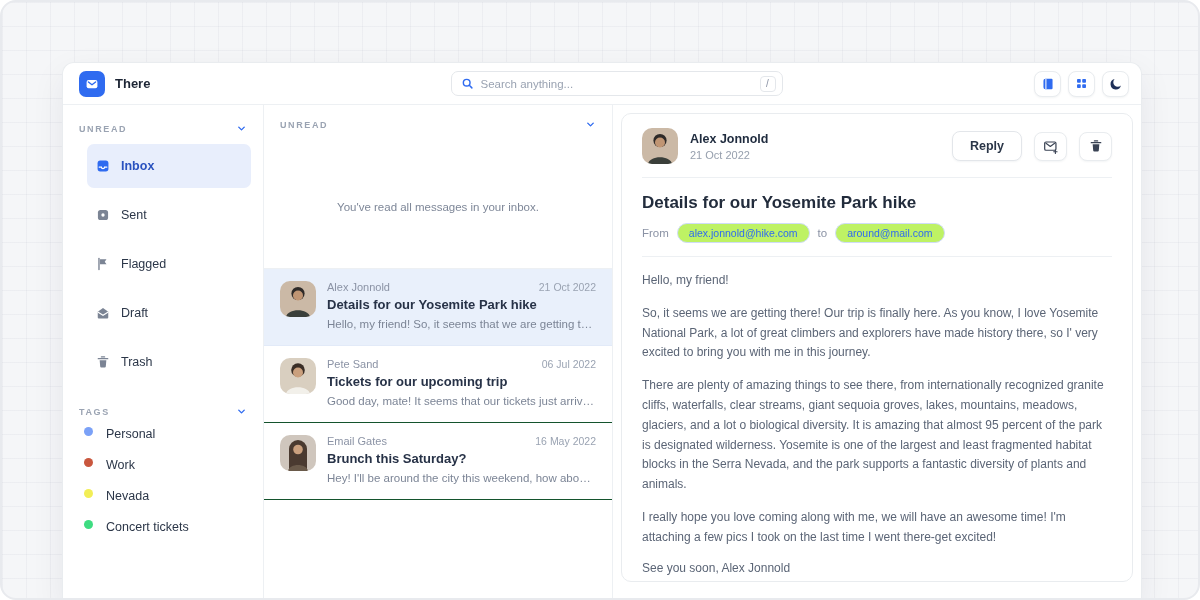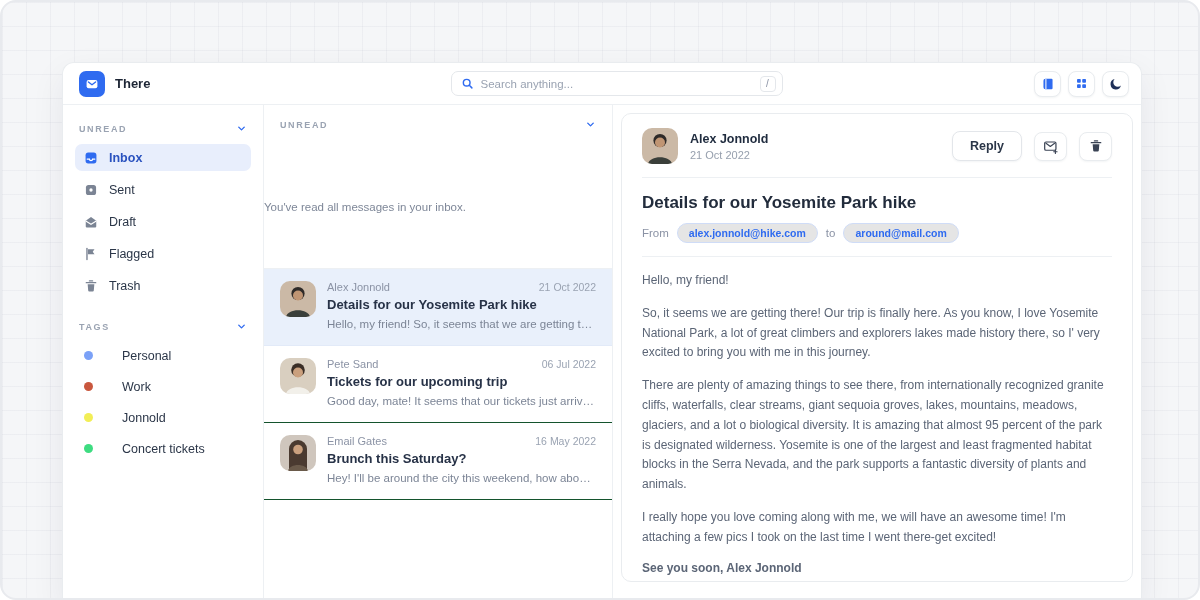--- a/index.html
+++ b/index.html
@@ -62,40 +62,40 @@
   .columns { flex:1; display:flex; min-height:0; }
   .sidebar { width:200px; flex:0 0 200px; padding:14px 12px; }
   .section-head {
     display:flex; align-items:center; justify-content:space-between;
     padding:4px 4px 10px 4px;
   }
   .section-label {
     font-size:9px; font-weight:bold; letter-spacing:1.6px; color:#9aa3b2;
   }
   .nav-item {
-    display:flex; align-items:center; gap:11px; height:27px;
+    display:flex; align-items:center; gap:11px; height:44px;
     padding:0 9px; border-radius:7px; margin-bottom:5px; cursor:pointer;
-    font-size:12.5px; color:#2b3648;
+    font-size:12.5px; color:#2b3648;margin-left:12px;
   }
   .nav-item.active { background:#e8eefc; color:#2a52bf; font-weight:bold; }
   .tags-block { margin-top:18px; }
   .tag-item {
-    display:flex; align-items:center; gap:29px; height:27px; padding:0 9px;
+    display:flex; align-items:flex-start; gap:13px; height:27px; padding:0 9px;
     font-size:12.5px; color:#2b3648; cursor:pointer; margin-bottom:4px;
   }
   .tag-dot { width:9px; height:9px; border-radius:50%; }
   
   .listcol {
     width:350px; flex:0 0 350px; border-left:1px solid #edf0f3;
     border-right:1px solid #edf0f3; display:flex; flex-direction:column;
   }
   .unread-section { height:164px; flex:0 0 164px; border-bottom:1px solid #edf0f3; position:relative; }
   .listcol .section-head { padding:14px 16px 8px 16px; }
   .empty-text {
-    position:absolute; left:0; right:0; top:96px; text-align:left;
+    position:absolute; left:0; right:0; top:96px; text-align:center;
     font-size:11.5px; color:#7e8798;
   }
   .else-head { padding:13px 16px 9px 16px; display:flex; align-items:center; justify-content:space-between; }
   .msg {
     display:flex; gap:11px; padding:12px 16px 10px 16px; border-bottom:1px solid #14532d;
     cursor:pointer; min-height:77px;
   }
   .msg.selected { background:#e9f0fb; border-bottom:1px solid #e2eaf8; }
   .avatar { width:36px; height:36px; border-radius:10px; overflow:hidden; flex:0 0 36px; }
   .msg-body { flex:1; min-width:0; }
@@ -117,25 +117,25 @@
   .reply-btn {
     border:1px solid #e3e6ea; border-radius:8px; background:#fff; cursor:pointer;
     font-size:12.5px; font-weight:bold; color:#2b3648; padding:7px 17px;
     font-family:"Liberation Sans",sans-serif; box-shadow:0 1px 2px rgba(20,30,50,.05);
   }
   .subject-row { padding:15px 0 13px 0; border-bottom:1px solid #edf0f3; }
   .detail-subject { font-size:17px; font-weight:bold; color:#222c3c; }
   .fromto { display:flex; align-items:center; gap:8px; margin-top:10px; font-size:11.5px; color:#8b93a5; }
   .email-pill {
     border:1px solid #cfdcf7; border-radius:999px; padding:3px 11px;
-    font-size:10.5px; color:#2f6bf0; background:#e5e5e5; cursor:pointer;font-weight:bold;
+    font-size:10.5px; color:#2f6bf0; background:#bef264; cursor:pointer;
   }
   .mailbody { padding:14px 0 2px 0; }
   .mailbody p { font-size:12px; line-height:1.65; color:#5b6576; margin-bottom:13px; max-width:505px; }
-  .signoff { font-size:12px; color:#5b6576; padding-bottom:14px; border-bottom:1px solid #edf0f3;font-weight:bold; }
+  .signoff { font-size:12px; color:#5b6576; padding-bottom:14px; border-bottom:1px solid #edf0f3; }
 </style>
 </head>
 <body>
 
 <div class="frame">
   <div class="app">
 
     <div class="topbar">
       <div class="brand">
         <div class="logo">
@@ -213,34 +213,34 @@
             <svg width="14" height="14" viewBox="0 0 16 16">
               <rect x="2.2" y="2.2" width="11.6" height="11.6" rx="3" fill="#7b8494"></rect>
               <circle cx="8" cy="8" r="1.9" fill="#fff"></circle>
             </svg>
           </span>
           <span>Sent</span>
         </div>
         <div class="nav-item">
           <span style="display:flex;">
             <svg width="14" height="14" viewBox="0 0 16 16">
+              <line x1="3.4" y1="1.6" x2="3.4" y2="14.4" stroke="#7b8494" stroke-width="1.6" stroke-linecap="round"></line>
+              <path d="M4.6 2.6h7.4L10 5.4l2 2.8H4.6z" fill="#7b8494"></path>
+            </svg>
+          </span>
+          <span>Flagged</span>
+        </div>
+        <div class="nav-item">
+          <span style="display:flex;">
+            <svg width="14" height="14" viewBox="0 0 16 16">
               <path d="M2 6.6 8 2.4l6 4.2V13a1.2 1.2 0 0 1-1.2 1.2H3.2A1.2 1.2 0 0 1 2 13z" fill="#7b8494"></path>
               <path d="M2 6.8 8 10.6l6-3.8" fill="none" stroke="#fff" stroke-width="1.2"></path>
             </svg>
           </span>
           <span>Draft</span>
-        </div>
-        <div class="nav-item">
-          <span style="display:flex;">
-            <svg width="14" height="14" viewBox="0 0 16 16">
-              <line x1="3.4" y1="1.6" x2="3.4" y2="14.4" stroke="#7b8494" stroke-width="1.6" stroke-linecap="round"></line>
-              <path d="M4.6 2.6h7.4L10 5.4l2 2.8H4.6z" fill="#7b8494"></path>
-            </svg>
-          </span>
-          <span>Flagged</span>
         </div>
         <div class="nav-item">
           <span style="display:flex;">
             <svg width="14" height="14" viewBox="0 0 16 16">
               <line x1="2.6" y1="4.2" x2="13.4" y2="4.2" stroke="#7b8494" stroke-width="1.5" stroke-linecap="round"></line>
               <line x1="6.2" y1="2.2" x2="9.8" y2="2.2" stroke="#7b8494" stroke-width="1.5" stroke-linecap="round"></line>
               <path d="M4.2 6h7.6l-.6 7.2a1.2 1.2 0 0 1-1.2 1.1H6a1.2 1.2 0 0 1-1.2-1.1z" fill="#7b8494"></path>
             </svg>
           </span>
           <span>Trash</span>
@@ -258,21 +258,21 @@
           <div class="tag-item">
             <span class="tag-dot" style="background:#7ba1f7;"></span>
             <span>Personal</span>
           </div>
           <div class="tag-item">
             <span class="tag-dot" style="background:#c9573e;"></span>
             <span>Work</span>
           </div>
           <div class="tag-item">
             <span class="tag-dot" style="background:#f2ee56;"></span>
-            <span>Jonnold</span>
+            <span>Nevada</span>
           </div>
           <div class="tag-item">
             <span class="tag-dot" style="background:#3edc81;"></span>
             <span>Concert tickets</span>
           </div>
         </div>
       </div>
 
       <div class="listcol">
         <div class="unread-section">
@@ -389,21 +389,21 @@
             <div class="fromto">
               <span>From</span>
               <span class="email-pill">alex.jonnold@hike.com</span>
               <span>to</span>
               <span class="email-pill">around@mail.com</span>
             </div>
           </div>
 
           <div class="mailbody">
             <p>Hello, my friend!</p>
-            <p>So, it seems we are getting there! Our trip is finally here. As you know, I love Yosemite National Park, a lot of great climbers and explorers lakes made history there, so I' very excited to bring you with me in this journey.</p>
+            <p>So, it seems we are getting there! Our trip is finally here. As you know, I love Yosemite National Park, a lot of great climbers and explorers have made history there, so I' very excited to bring you with me in this journey.</p>
             <p>There are plenty of amazing things to see there, from internationally recognized granite cliffs, waterfalls, clear streams, giant sequoia groves, lakes, mountains, meadows, glaciers, and a lot o biological diversity. It is amazing that almost 95 percent of the park is designated wilderness. Yosemite is one of the largest and least fragmented habitat blocks in the Serra Nevada, and the park supports a fantastic diversity of plants and animals.</p>
             <p>I really hope you love coming along with me, we will have an awesome time! I'm attaching a few pics I took on the last time I went there-get excited!</p>
             <div class="signoff">See you soon, Alex Jonnold</div>
           </div>
 
         </div>
       </div>
 
     </div>
   </div>

